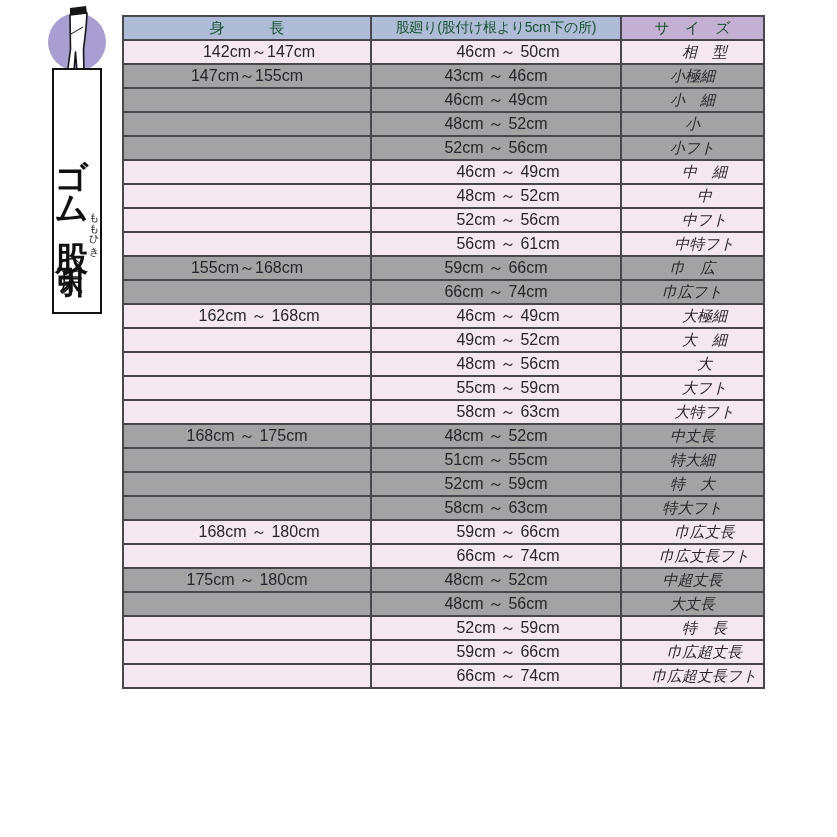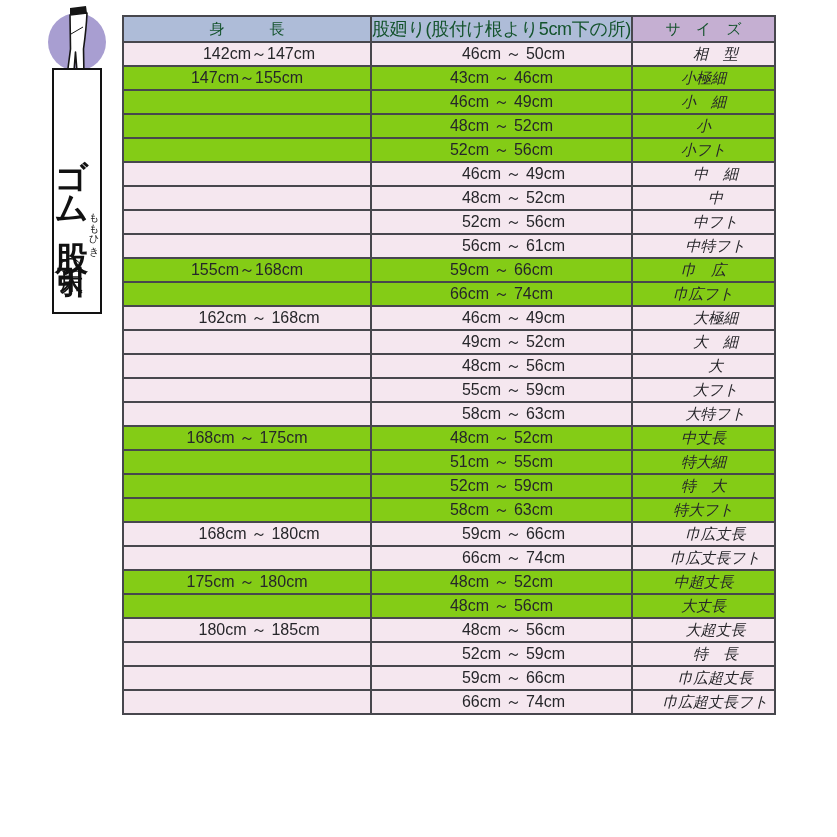--- a/index.html
+++ b/index.html
@@ -43,24 +43,24 @@
   .size-table col.c2 { width:250px; }
   .size-table col.c3 { width:143px; }
   .size-table th, .size-table td {
     border:2px solid #47474d; height:22px; text-align:center;
     padding:0; overflow:hidden; white-space:nowrap;
   }
   .size-table th {
     background:#aebcd8; font-weight:normal; font-size:15px; color:#14532d;
   }
   .size-table th.col-size { background:#c5afd2; }
-  .size-table th.col-girth { font-size:18px; letter-spacing:-0.3px; }
+  .size-table th.col-girth { font-size:14px; letter-spacing:-0.3px; }
   .size-table td { font-size:16px; color:#26262a; }
   tr.pink td { background:#f5e7ef;padding-left:24px; }
-  tr.blue td { background:#84cc16; }
+  tr.blue td { background:#a3a3a3; }
   td.c3cell { font-size:15px;font-style:italic; }
 </style>
 </head>
 <body>
 
 <div class="page">
 
   <div>
     <div class="badge-circle"></div>
     <svg class="pants-svg" viewBox="0 0 34 78" xmlns="http://www.w3.org/2000/svg">
@@ -204,25 +204,20 @@
     <td>175cm ～ 180cm</td>
     <td>48cm ～ 52cm</td>
     <td class="c3cell">中超丈長</td>
   </tr>
         <tr class="blue">
     <td></td>
     <td>48cm ～ 56cm</td>
     <td class="c3cell">大丈長</td>
   </tr>
         <tr class="pink">
-    <td>180cm ～ 185cm</td>
-    <td>48cm ～ 56cm</td>
-    <td class="c3cell">大超丈長</td>
-  </tr>
-        <tr class="pink">
     <td></td>
     <td>52cm ～ 59cm</td>
     <td class="c3cell">特　長</td>
   </tr>
         <tr class="pink">
     <td></td>
     <td>59cm ～ 66cm</td>
     <td class="c3cell">巾広超丈長</td>
   </tr>
         <tr class="pink">

